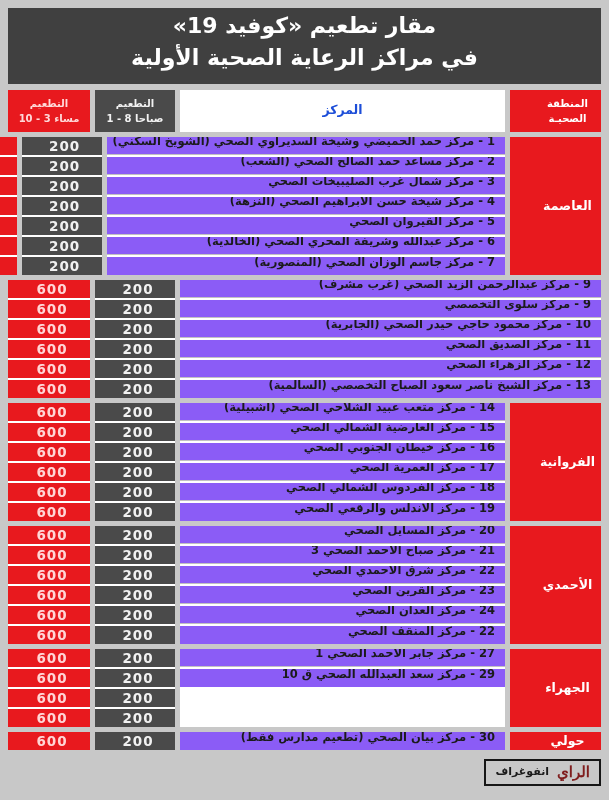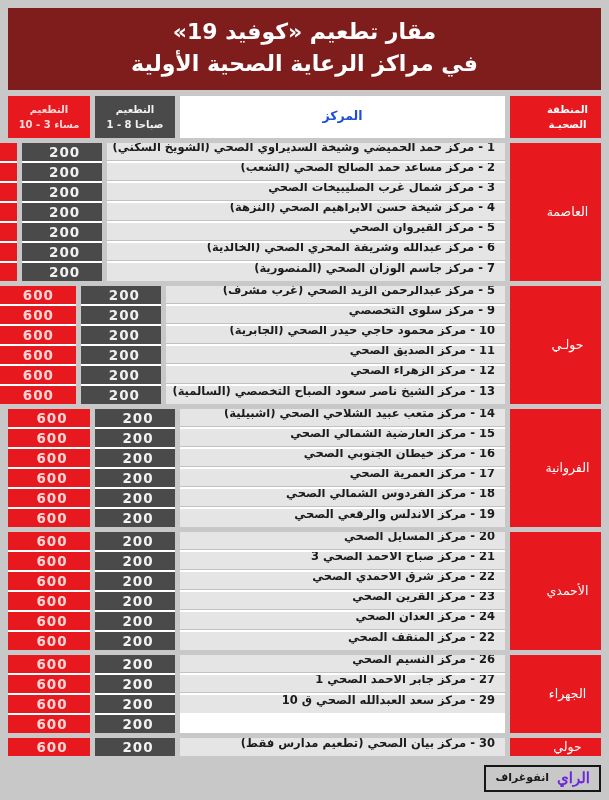--- a/index.html
+++ b/index.html
@@ -9,27 +9,27 @@
     background:#c8c8c8;
     padding:8px;
     overflow:hidden;
     font-family:"DejaVu Sans", sans-serif;
     direction:rtl;
   }
   .page { width:100%; height:100%; display:flex; flex-direction:column; }
 
   
   .title-block {
-    background:#7f1d1d;
+    background:#404040;
     color:#ffffff;
     text-align:center;
     font-weight:bold;
     font-size:22px;
     line-height:1.45;
-    padding:8px 4px 10px;
+    padding:2px 4px 10px;
     margin-bottom:6px;
   }
 
   
   .hdr-row, .section { display:flex; gap:5px; }
   .w-region  { width:91px; flex:none;padding-left:24px; }
   .w-center  { flex:1; }
   .w-morning { width:80px; flex:none; }
   .w-evening { width:82px; flex:none; }
 
@@ -44,30 +44,30 @@
   }
   .hdr-region  { background:var(--red); color:#fff; }
   .hdr-center  { background:#fff; color:#1d4ed8; font-size:12.5px; }
   .hdr-morning { background:var(--dark); color:#f2f2f2; }
   .hdr-evening { background:var(--red); color:#ffd9d9; }
 
   
   .section { margin-bottom:5px; }
   .region-cell {
     background:var(--red); color:#ffffff;
-    font-weight:normal; font-size:12.5px;
+    font-weight:bold; font-size:12.5px;
     display:flex; align-items:center; justify-content:center;
     text-align:center;
   }
   .col { display:flex; flex-direction:column; background:#ffffff; }
   .col > .cell { height:18px; margin-bottom:2px; flex:none; }
   .col > .cell:last-child { margin-bottom:0; }
 
   .center-row {
-    background:#e5e5e5;
+    background:#8b5cf6;
     border-bottom:1px solid #c2c2c2;
     color:#1b1b1b; font-weight:bold; font-size:11.5px;
     display:flex; align-items:center;
     padding:0 10px 8px 6px;
     white-space:nowrap; overflow:hidden;
   }
   .col .center-row:last-child { border-bottom:none; }
 
   .num-cell {
     display:flex; align-items:center; justify-content:center;
@@ -76,21 +76,21 @@
   .evening-cell { background:var(--red);  color:#ffd6d6; }
   .morning-cell { background:var(--dark); color:#f1f1f1; }
 
   
   .footer { margin-top:4px; }
   .credit-box {
     display:inline-flex; align-items:center; gap:8px;
     border:2px solid #161616;
     padding:2px 9px 3px;
   }
-  .credit-logo  { font-size:15px; font-weight:bold; color:#6d28d9; font-family:"DejaVu Serif", serif; }
+  .credit-logo  { font-size:15px; font-weight:bold; color:#7f1d1d; font-family:"DejaVu Serif", serif; }
   .credit-label { font-size:11px; font-weight:bold; color:#1a1a1a; }
 </style>
 </head>
 <body>
 
 <div class="page">
 
   <header class="title-block">
     <div>مقار تطعيم «كوفيد 19»</div>
     <div>في مراكز الرعاية الصحية الأولية</div>
@@ -139,23 +139,22 @@
           <div class="cell num-cell evening-cell">600</div>
           <div class="cell num-cell evening-cell">600</div>
           <div class="cell num-cell evening-cell">600</div>
           <div class="cell num-cell evening-cell">600</div>
           <div class="cell num-cell evening-cell">600</div>
           <div class="cell num-cell evening-cell">600</div>
           <div class="cell num-cell evening-cell">600</div>
         </div>
       </div>
       <div class="section">
-        <div class="region-cell w-region">حولـي</div>
-        <div class="col w-center">
-          <div class="cell center-row">5 - مركز عبدالرحمن الزيد الصحي (غرب مشرف)</div>
+        <div class="col w-center">
+          <div class="cell center-row">9 - مركز عبدالرحمن الزيد الصحي (غرب مشرف)</div>
           <div class="cell center-row">9 - مركز سلوى التخصصي</div>
           <div class="cell center-row">10 - مركز محمود حاجي حيدر الصحي (الجابرية)</div>
           <div class="cell center-row">11 - مركز الصديق الصحي</div>
           <div class="cell center-row">12 - مركز الزهراء الصحي</div>
           <div class="cell center-row">13 - مركز الشيخ ناصر سعود الصباح التخصصي (السالمية)</div>
         </div>
         <div class="col w-morning">
           <div class="cell num-cell morning-cell">200</div>
           <div class="cell num-cell morning-cell">200</div>
           <div class="cell num-cell morning-cell">200</div>
@@ -222,21 +221,20 @@
           <div class="cell num-cell evening-cell">600</div>
           <div class="cell num-cell evening-cell">600</div>
           <div class="cell num-cell evening-cell">600</div>
           <div class="cell num-cell evening-cell">600</div>
           <div class="cell num-cell evening-cell">600</div>
         </div>
       </div>
       <div class="section">
         <div class="region-cell w-region">الجهراء</div>
         <div class="col w-center">
-          <div class="cell center-row">26 - مركز النسيم الصحي</div>
           <div class="cell center-row">27 - مركز جابر الأحمد الصحي 1</div>
           <div class="cell center-row">29 - مركز سعد العبدالله الصحي ق 10</div>
         </div>
         <div class="col w-morning">
           <div class="cell num-cell morning-cell">200</div>
           <div class="cell num-cell morning-cell">200</div>
           <div class="cell num-cell morning-cell">200</div>
           <div class="cell num-cell morning-cell">200</div>
         </div>
         <div class="col w-evening">

